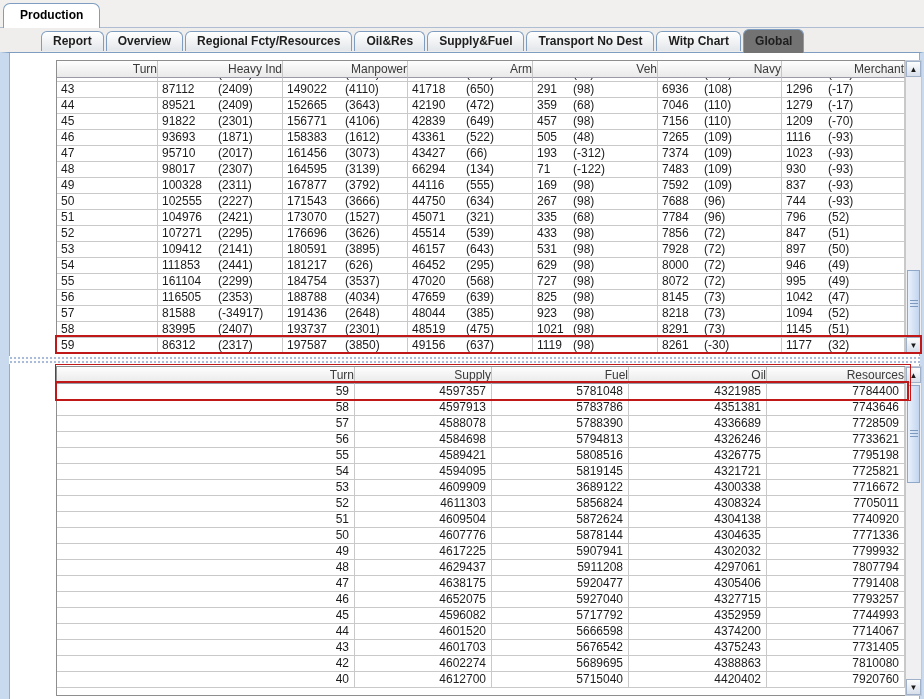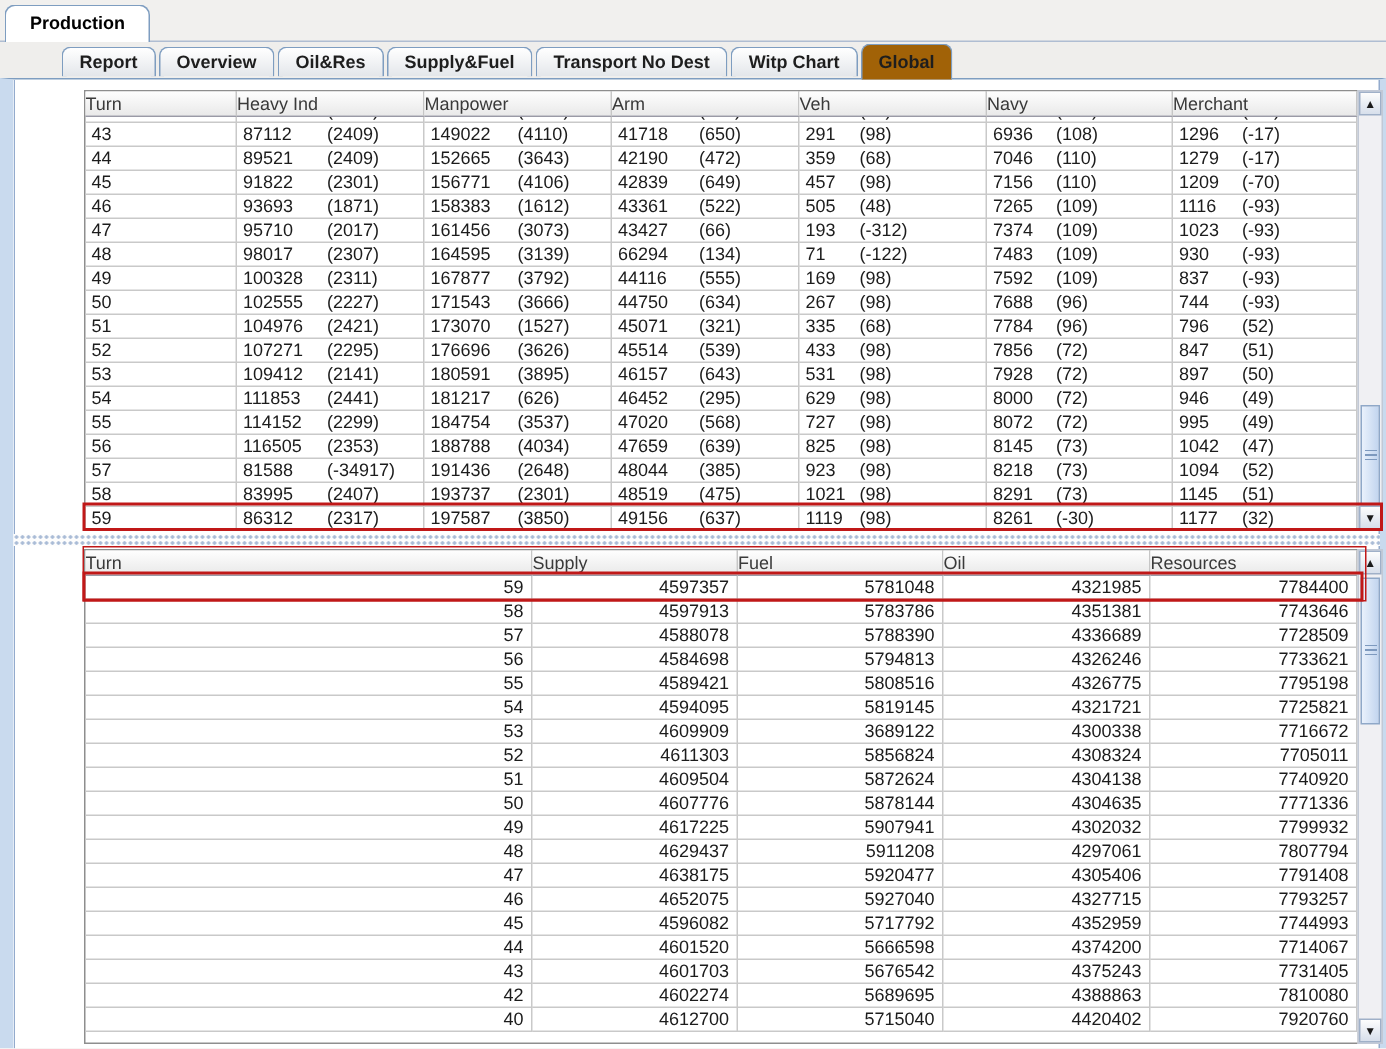--- a/index.html
+++ b/index.html
@@ -23,36 +23,36 @@
   
   .subtab-row { position:absolute; top:29px; left:5px; height:24px; display:flex; align-items:center; z-index:4;padding-left:36px; }
   .subtab {
     height:20px; line-height:19px; padding:0 11px; margin-right:2px;
     background:linear-gradient(#FFFFFF,#E3E6EA);
     border:1px solid #7E9DC0; border-bottom:none;
     border-radius:6px 6px 0 0; font-size:12px; font-weight:bold; color:#1E1E1E;
     white-space:nowrap; cursor:default;
   }
   .subtab.selected {
-    height:24px; line-height:22px; background:#a16207; position:relative; z-index:6;
+    height:24px; line-height:22px; background:#737373; position:relative; z-index:6;
   }
 
   
   .content {
     position:absolute; left:0; top:52px; width:924px; height:647px;
     background:#FFFFFF; border-top:1px solid #7E9DC0;
     border-left:9px solid #C9DAEE; border-right:4px solid #C9DAEE;
     box-shadow: inset 1px 0 0 #93ABCD, inset -1px 0 0 #93ABCD;
   }
 
   
   .jtable { position:absolute; background:#FFFFFF; border:1px solid #8E8E8E; }
   .t-head { display:flex; height:17px; }
   .h-cell {
-    height:17px; line-height:16px; text-align:left; font-size:12px; color:#3A3A3A;
+    height:17px; line-height:16px; text-align:right; font-size:12px; color:#3A3A3A;
     background:linear-gradient(#FEFEFE,#E9E9E9);
     border-right:1px solid #C6C6C6; border-bottom:1px solid #9A9AA6;
     overflow:hidden; cursor:default;
   }
   .t-row { display:flex; height:16px; }
   .t-cell {
     height:16px; line-height:15px; font-size:12px; color:#1C1C1C;
     border-right:1px solid #C9C9C9; border-bottom:1px solid #C9C9C9;
     overflow:hidden; white-space:nowrap;
   }
@@ -122,20 +122,21 @@
 
   <div class="main-tab-row">
     <span class="main-tab">Production</span>
   </div>
 
   <div class="outer-panel"></div>
 
   <div class="subtab-row" id="subtab-row">
       <span class="subtab">Report</span>
       <span class="subtab">Overview</span>
+      <span class="subtab">Regional Fcty/Resources</span>
       <span class="subtab">Oil&amp;Res</span>
       <span class="subtab">Supply&amp;Fuel</span>
       <span class="subtab">Transport No Dest</span>
       <span class="subtab">Witp Chart</span>
       <span class="subtab selected">Global</span>
     </div>
 
   <div class="content"></div>
 
   <div class="jtable table-top">
@@ -262,21 +263,21 @@
             <div class="t-cell t0 turn-left">54</div>
             <div class="t-cell t1 w1"><span class="v">111853</span><span class="d">(2441)</span></div>
             <div class="t-cell t2 w2"><span class="v">181217</span><span class="d">(626)</span></div>
             <div class="t-cell t3 w3"><span class="v">46452</span><span class="d">(295)</span></div>
             <div class="t-cell t4 w4"><span class="v">629</span><span class="d">(98)</span></div>
             <div class="t-cell t5 w5"><span class="v">8000</span><span class="d">(72)</span></div>
             <div class="t-cell t6 w6"><span class="v">946</span><span class="d">(49)</span></div>
           </div>
           <div class="t-row">
             <div class="t-cell t0 turn-left">55</div>
-            <div class="t-cell t1 w1"><span class="v">114152</span><span class="d">(2299)</span></div>
+            <div class="t-cell t1 w1"><span class="v">161104</span><span class="d">(2299)</span></div>
             <div class="t-cell t2 w2"><span class="v">184754</span><span class="d">(3537)</span></div>
             <div class="t-cell t3 w3"><span class="v">47020</span><span class="d">(568)</span></div>
             <div class="t-cell t4 w4"><span class="v">727</span><span class="d">(98)</span></div>
             <div class="t-cell t5 w5"><span class="v">8072</span><span class="d">(72)</span></div>
             <div class="t-cell t6 w6"><span class="v">995</span><span class="d">(49)</span></div>
           </div>
           <div class="t-row">
             <div class="t-cell t0 turn-left">56</div>
             <div class="t-cell t1 w1"><span class="v">116505</span><span class="d">(2353)</span></div>
             <div class="t-cell t2 w2"><span class="v">188788</span><span class="d">(4034)</span></div>

